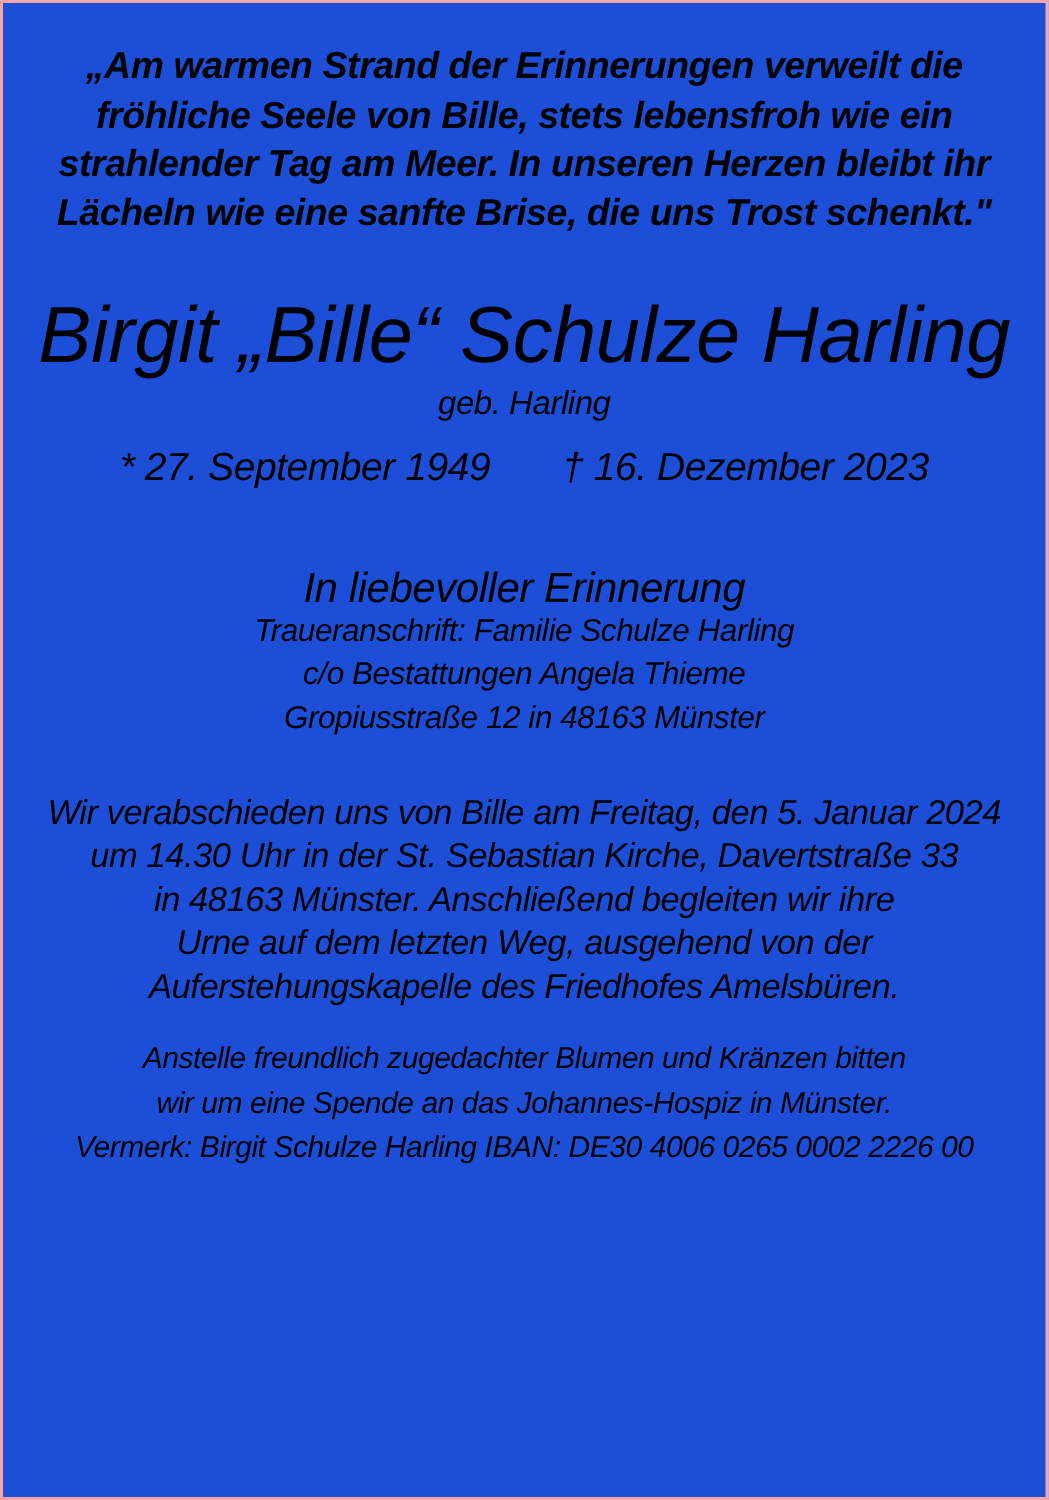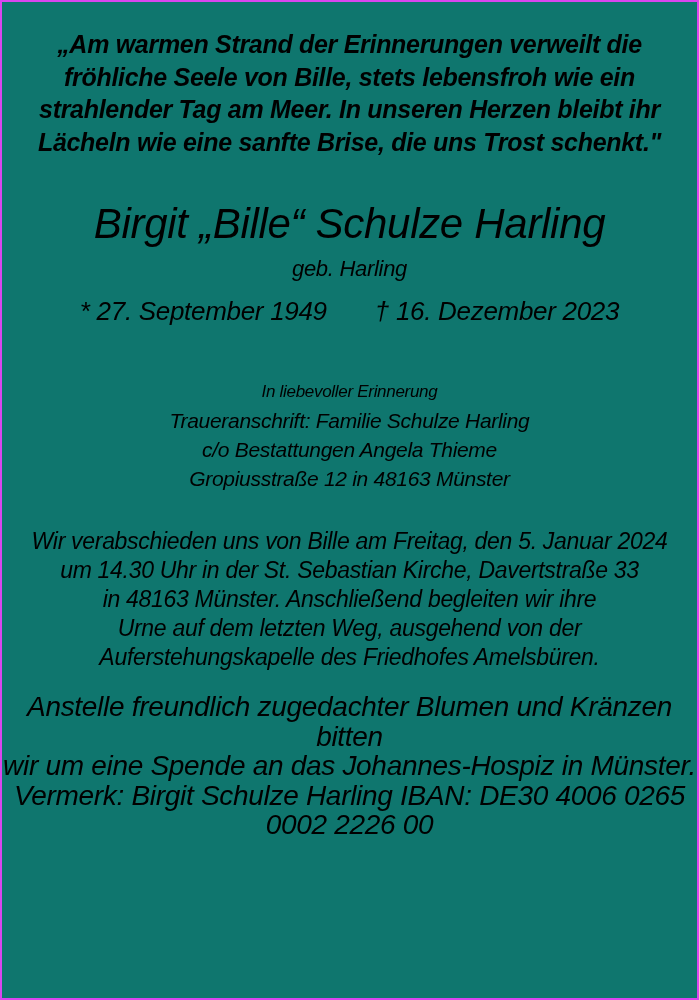--- a/index.html
+++ b/index.html
@@ -4,77 +4,77 @@
 <style>
   html, body {
     margin: 0;
     padding: 0;
     background: #ffffff;
   }
   .card {
     box-sizing: border-box;
     width: 699px;
     height: 1000px;
-    border: 2px solid #d946ef;
-    background: #0f766e;
+    border: 2px solid #fca5a5;
+    background: #1d4ed8;
     font-family: "Liberation Sans", "DejaVu Sans", sans-serif;
     font-style: italic;
     color: #000000;
     text-align: center;
     overflow: hidden;
     letter-spacing: -0.3px;
   }
   .multiline { white-space: pre-line; }
 
   .quote {
     margin-top: 26px;
     font-size: 25px;
     font-weight: bold;
     line-height: 32.5px;
   }
   .name {
     margin-top: 42px;
-    font-size: 42px;
+    font-size: 53px;
     line-height: 48px;
   }
   .maiden {
     margin-top: 8px;
     font-size: 22px;
     line-height: 26px;
   }
   .dates {
     margin-top: 14px;
     font-size: 26px;
     line-height: 30px;
     display: flex;
     justify-content: center;
     gap: 48px;
   }
   .memorial-heading {
     margin-top: 52px;
-    font-size: 17px;
+    font-size: 28px;
     line-height: 28px;
   }
   .mourners {
     margin-top: 18px;
     font-size: 24px;
     line-height: 34.5px;
   }
   .address {
     font-size: 21px;
     line-height: 29px;
   }
   .funeral {
     margin-top: 34px;
     font-size: 23px;
     line-height: 29px;
   }
   .donation {
     margin-top: 20px;
-    font-size: 28px;
+    font-size: 20px;
     line-height: 29.5px;
   }
 </style>
 </head>
 <body>
 
 <div class="card">
 
   <div class="quote multiline">„Am warmen Strand der Erinnerungen verweilt die
 fröhliche Seele von Bille, stets lebensfroh wie ein

